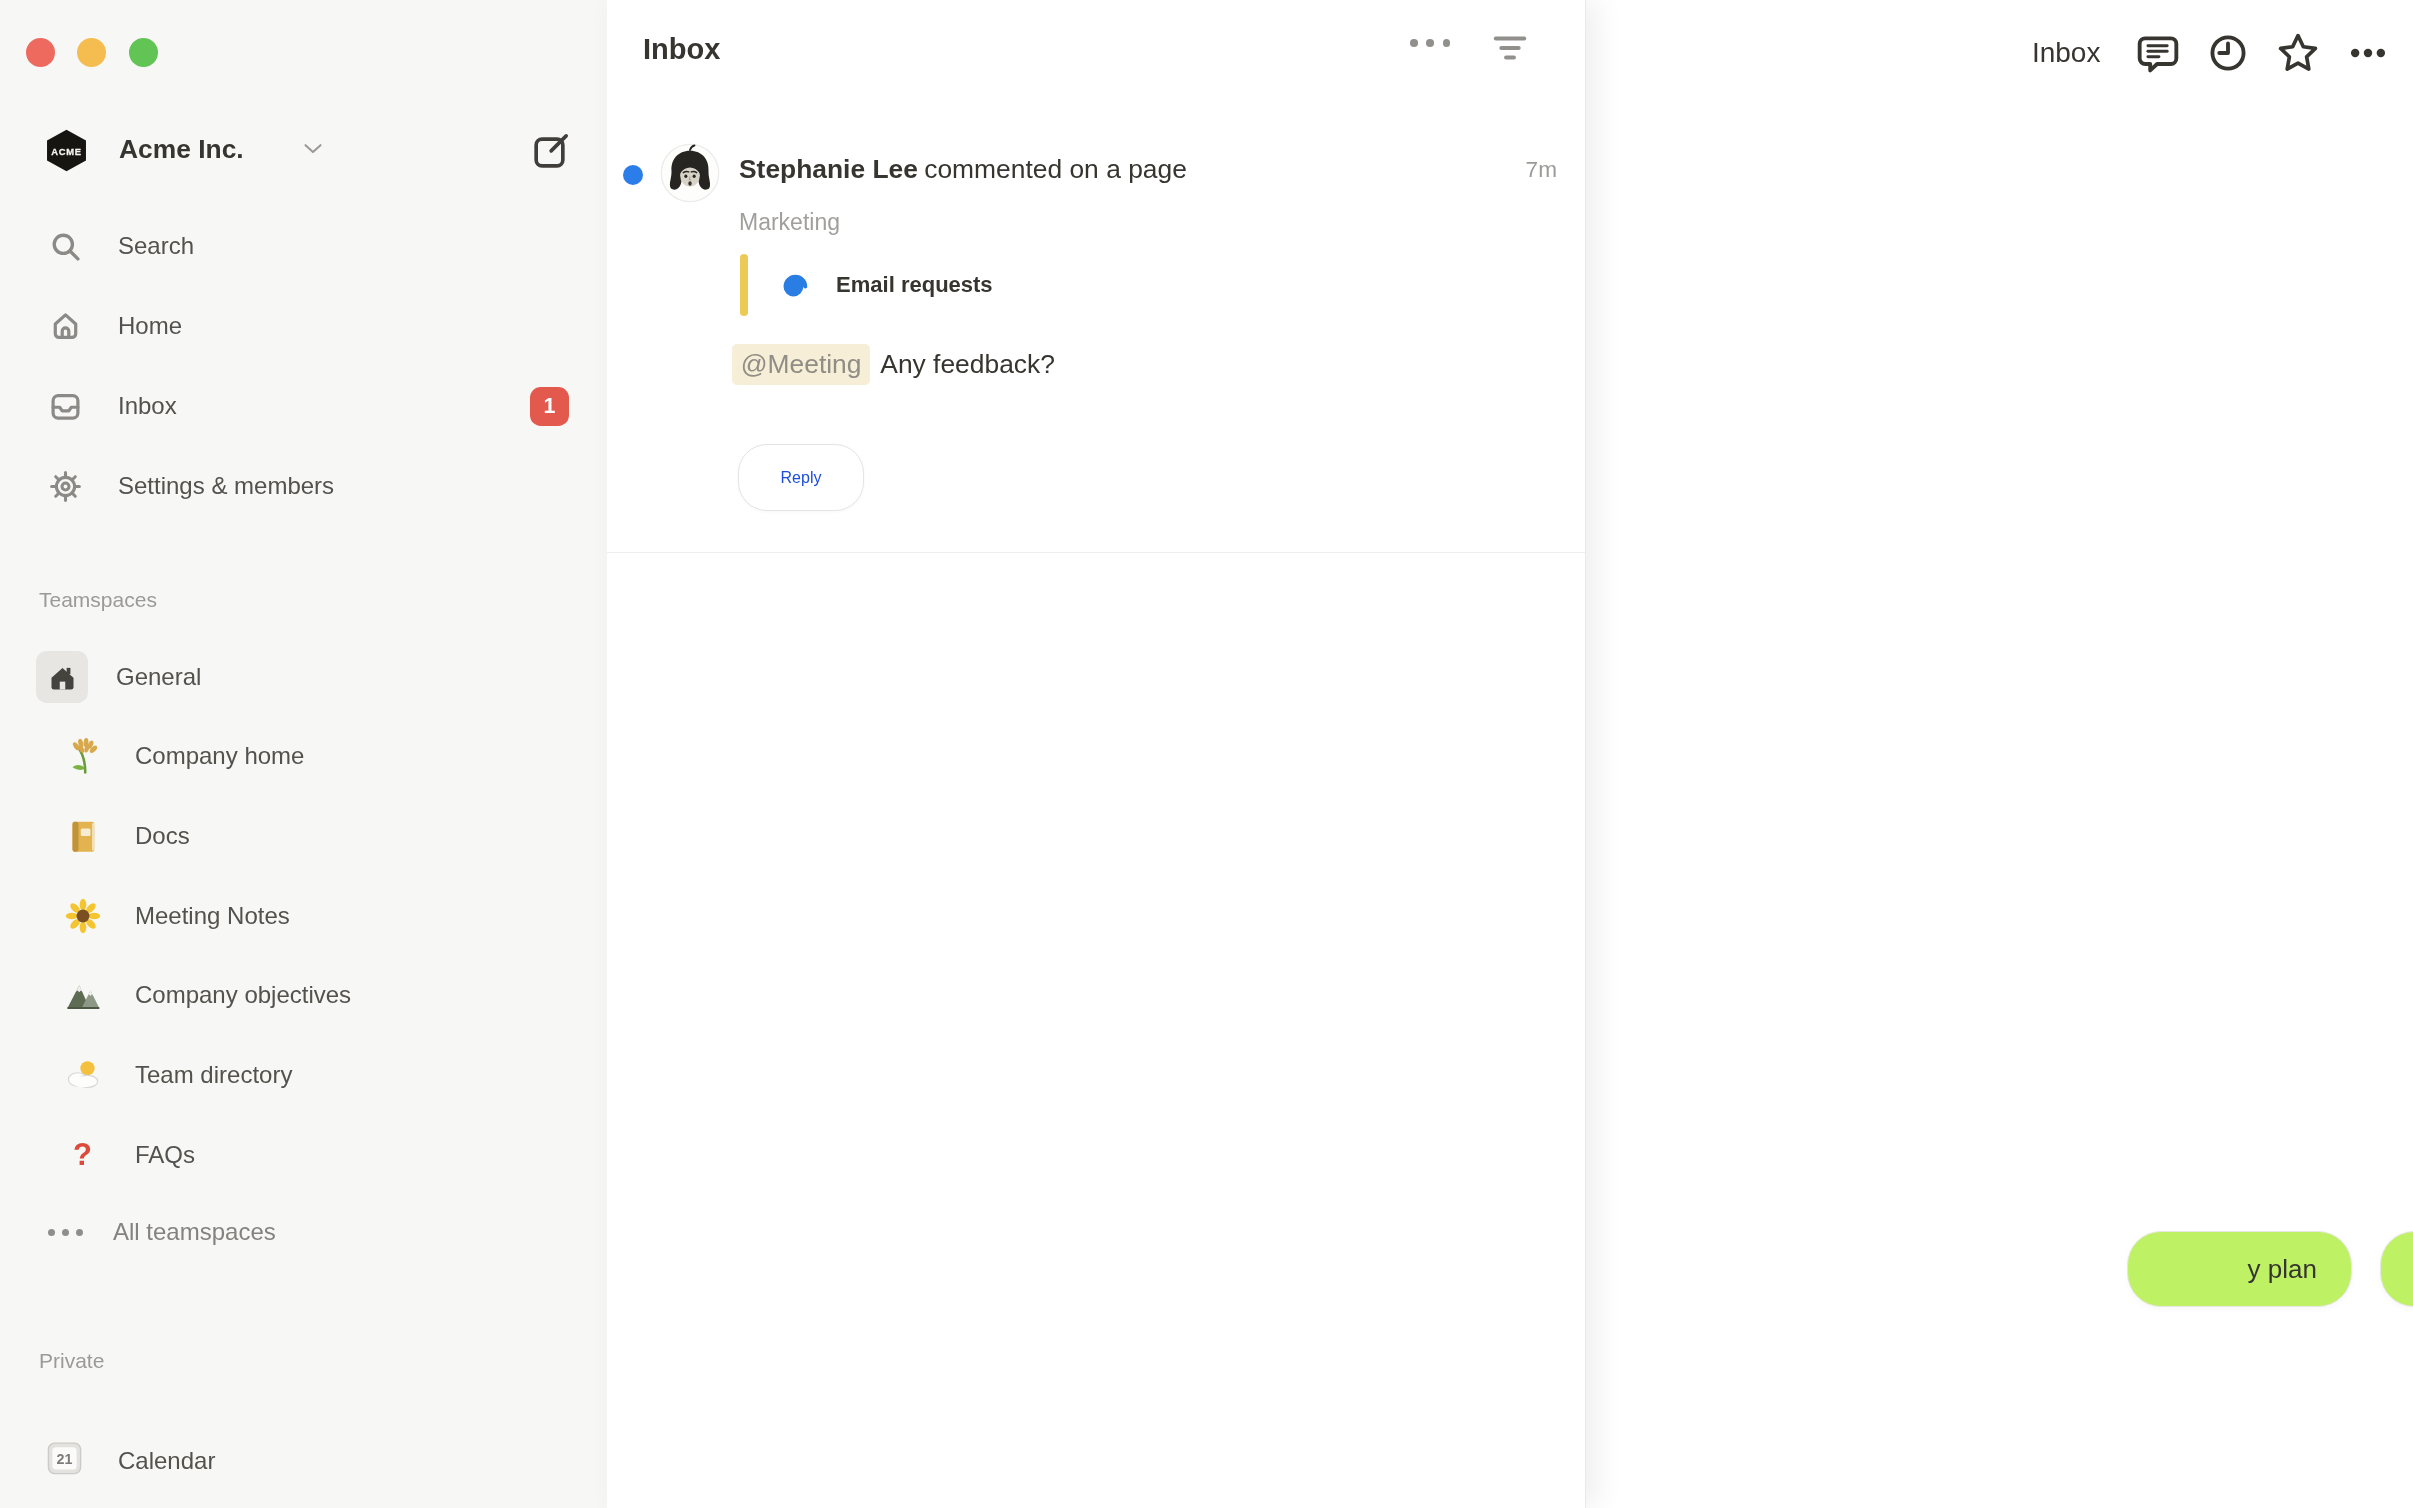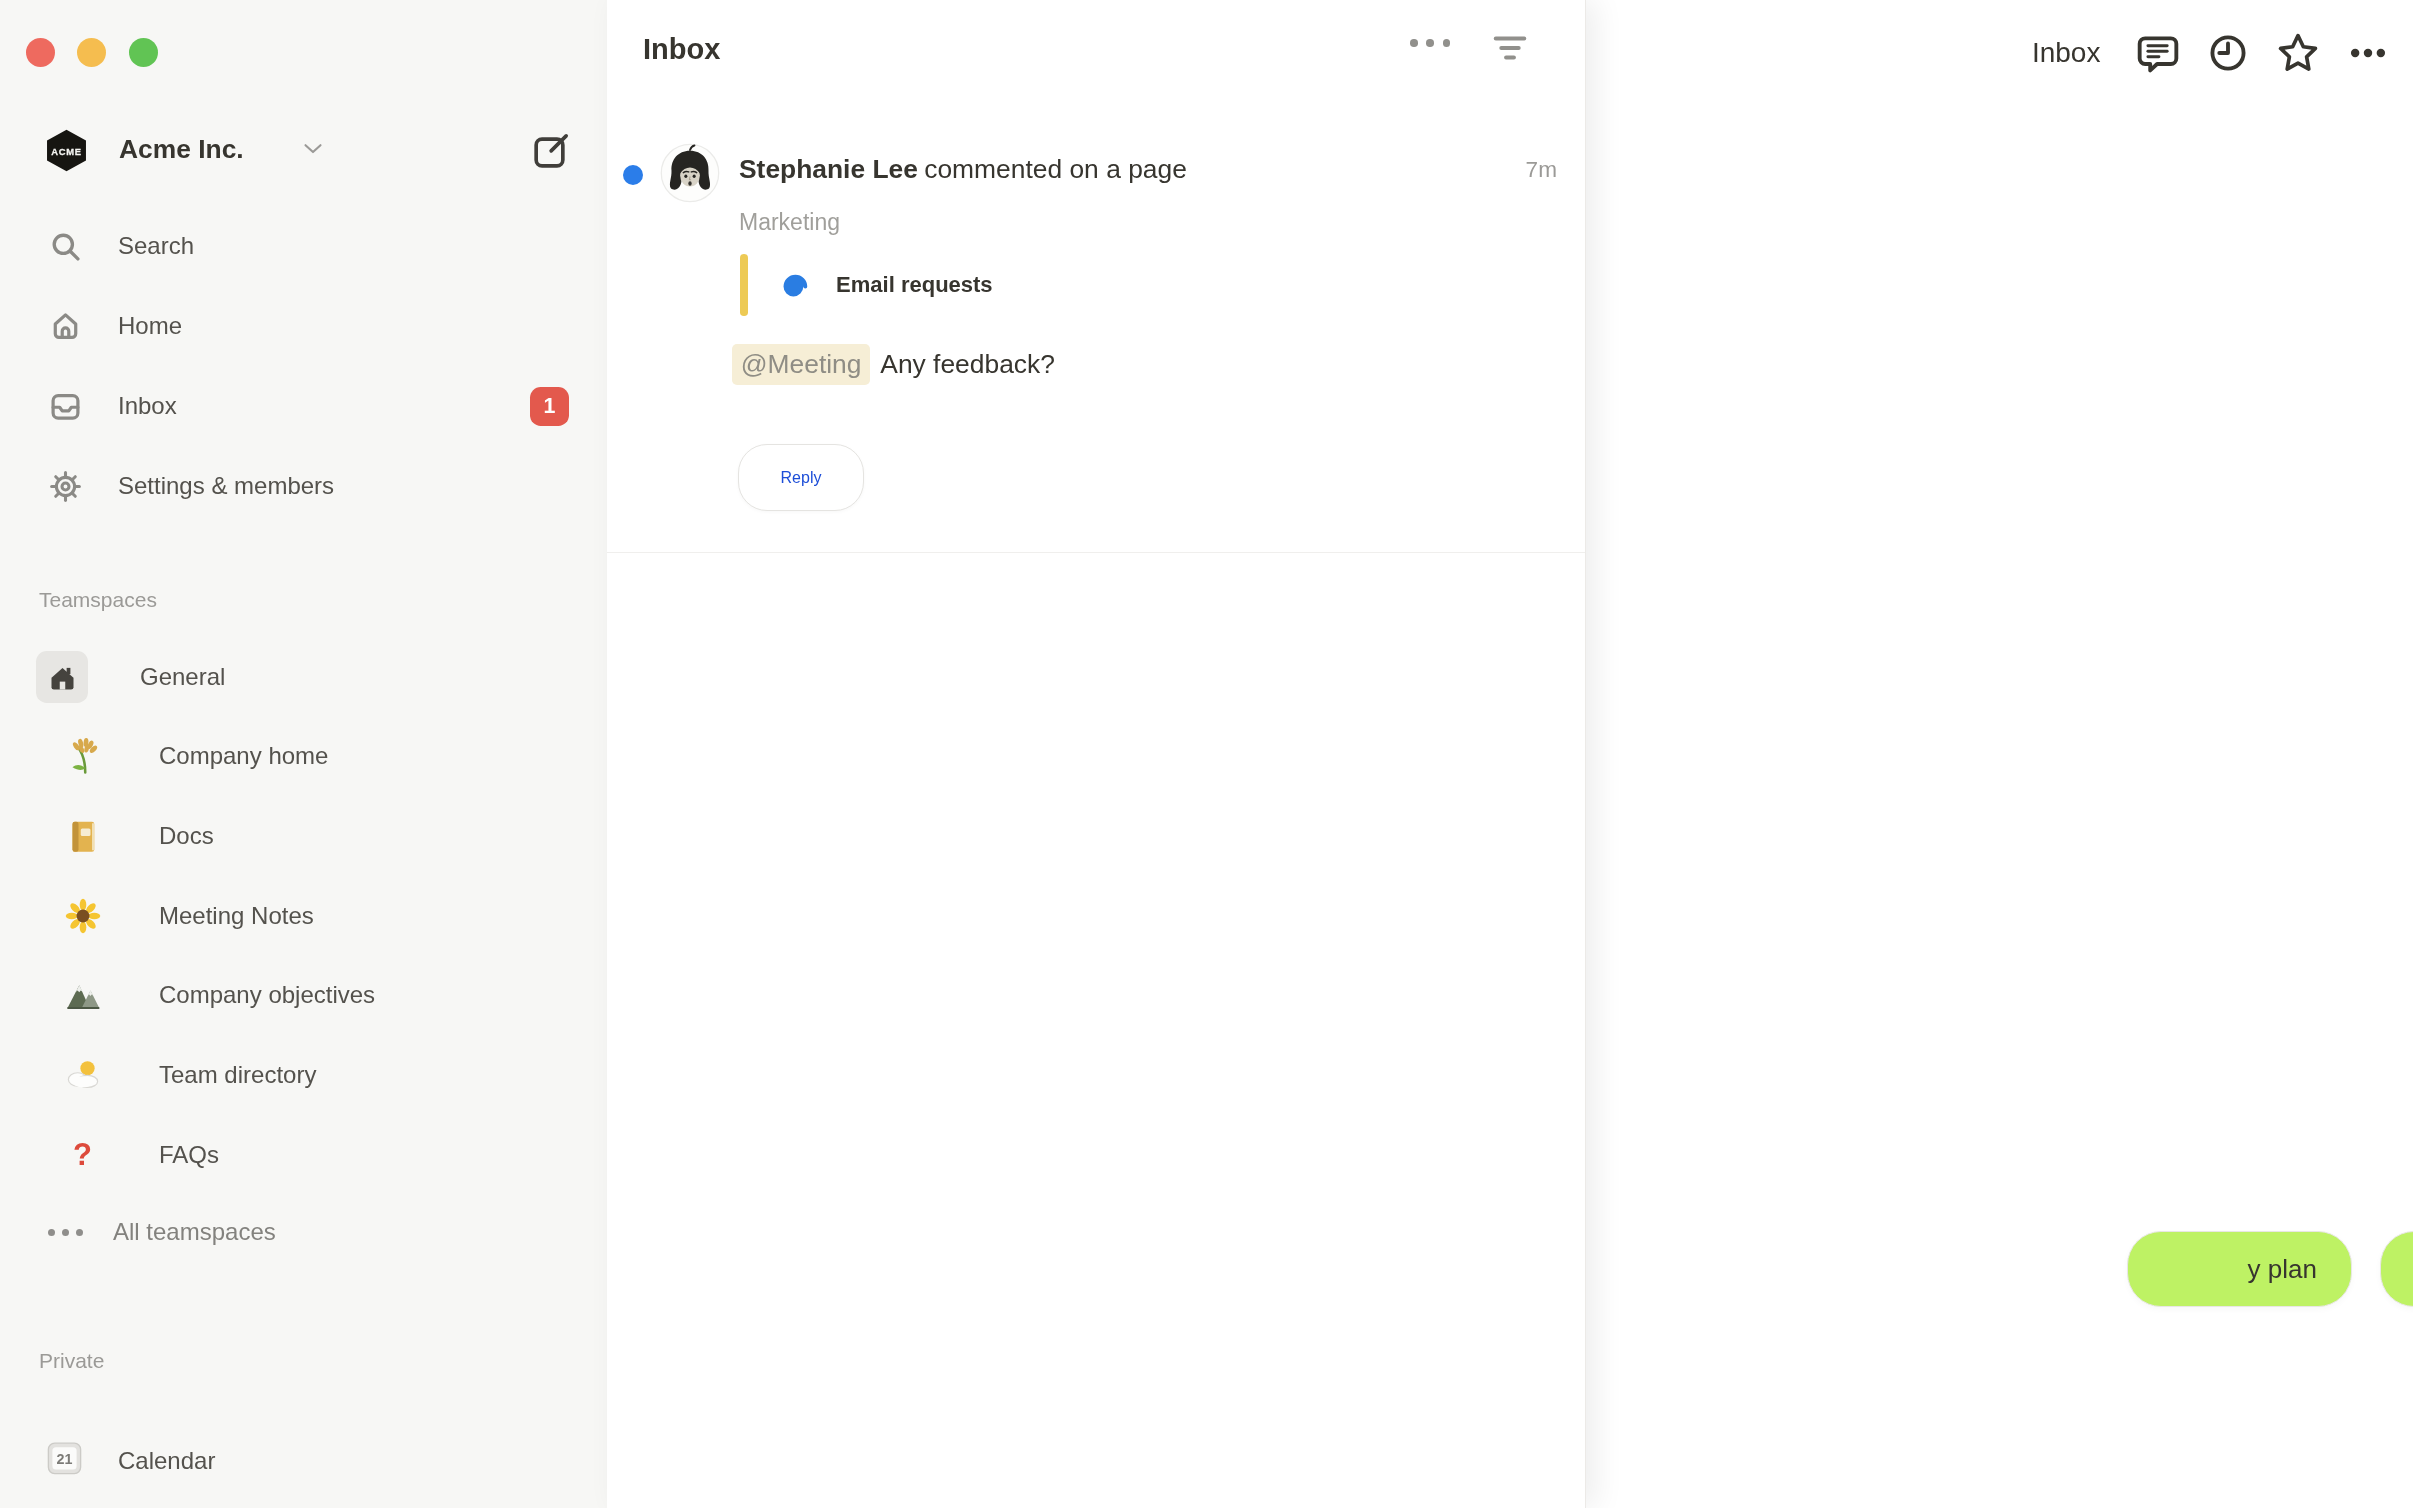--- a/index.html
+++ b/index.html
@@ -22,21 +22,21 @@
 
   .srow { position:absolute; left:0; width:607px; height:60px; display:flex; align-items:center; }
   .srow .ic { position:absolute; left:47px; width:36px; height:36px; display:flex; align-items:center; justify-content:center; color:#8b8a86; }
   .srow .lbl { position:absolute; left:118px; font-size:24px; font-weight:500; color:#54524d; white-space:nowrap; }
 
   .badge { position:absolute; left:530px; top:10.7px; width:39px; height:39px; background:#e3594d; border-radius:10.7px; color:#fff; font-size:21.4px; font-weight:700; display:flex; align-items:center; justify-content:center; }
 
   .sec-label { position:absolute; left:39px; font-size:21px; font-weight:500; color:#9b9a97; }
 
   .tsrow .ic-emoji { position:absolute; left:63px; width:39px; height:39px; display:flex; align-items:center; justify-content:center; }
-  .tsrow .lbl { left:135px;margin-left:24px; }
+  .tsrow .lbl { left:135px; }
   .tile { position:absolute; left:36px; top:4.4px; width:52px; height:52px; background:#e7e6e3; border-radius:10.7px; display:flex; align-items:center; justify-content:center; color:#45433e; }
   .tile + .lbl { left:116px; }
   .q-glyph { font-size:31px; font-weight:800; color:#dd4a3b; }
   .dots-ic { display:flex; gap:7px; }
   .dots-ic i { width:7px; height:7px; border-radius:50%; background:#8f8e8b; }
   .muted-lbl { color:#83827e !important; }
   .cal-ic { position:absolute; left:43px; top:5px; width:43px; height:43px; }
 
   
   .content { position:absolute; left:607px; top:0; right:0; bottom:0; background:#ffffff; }

